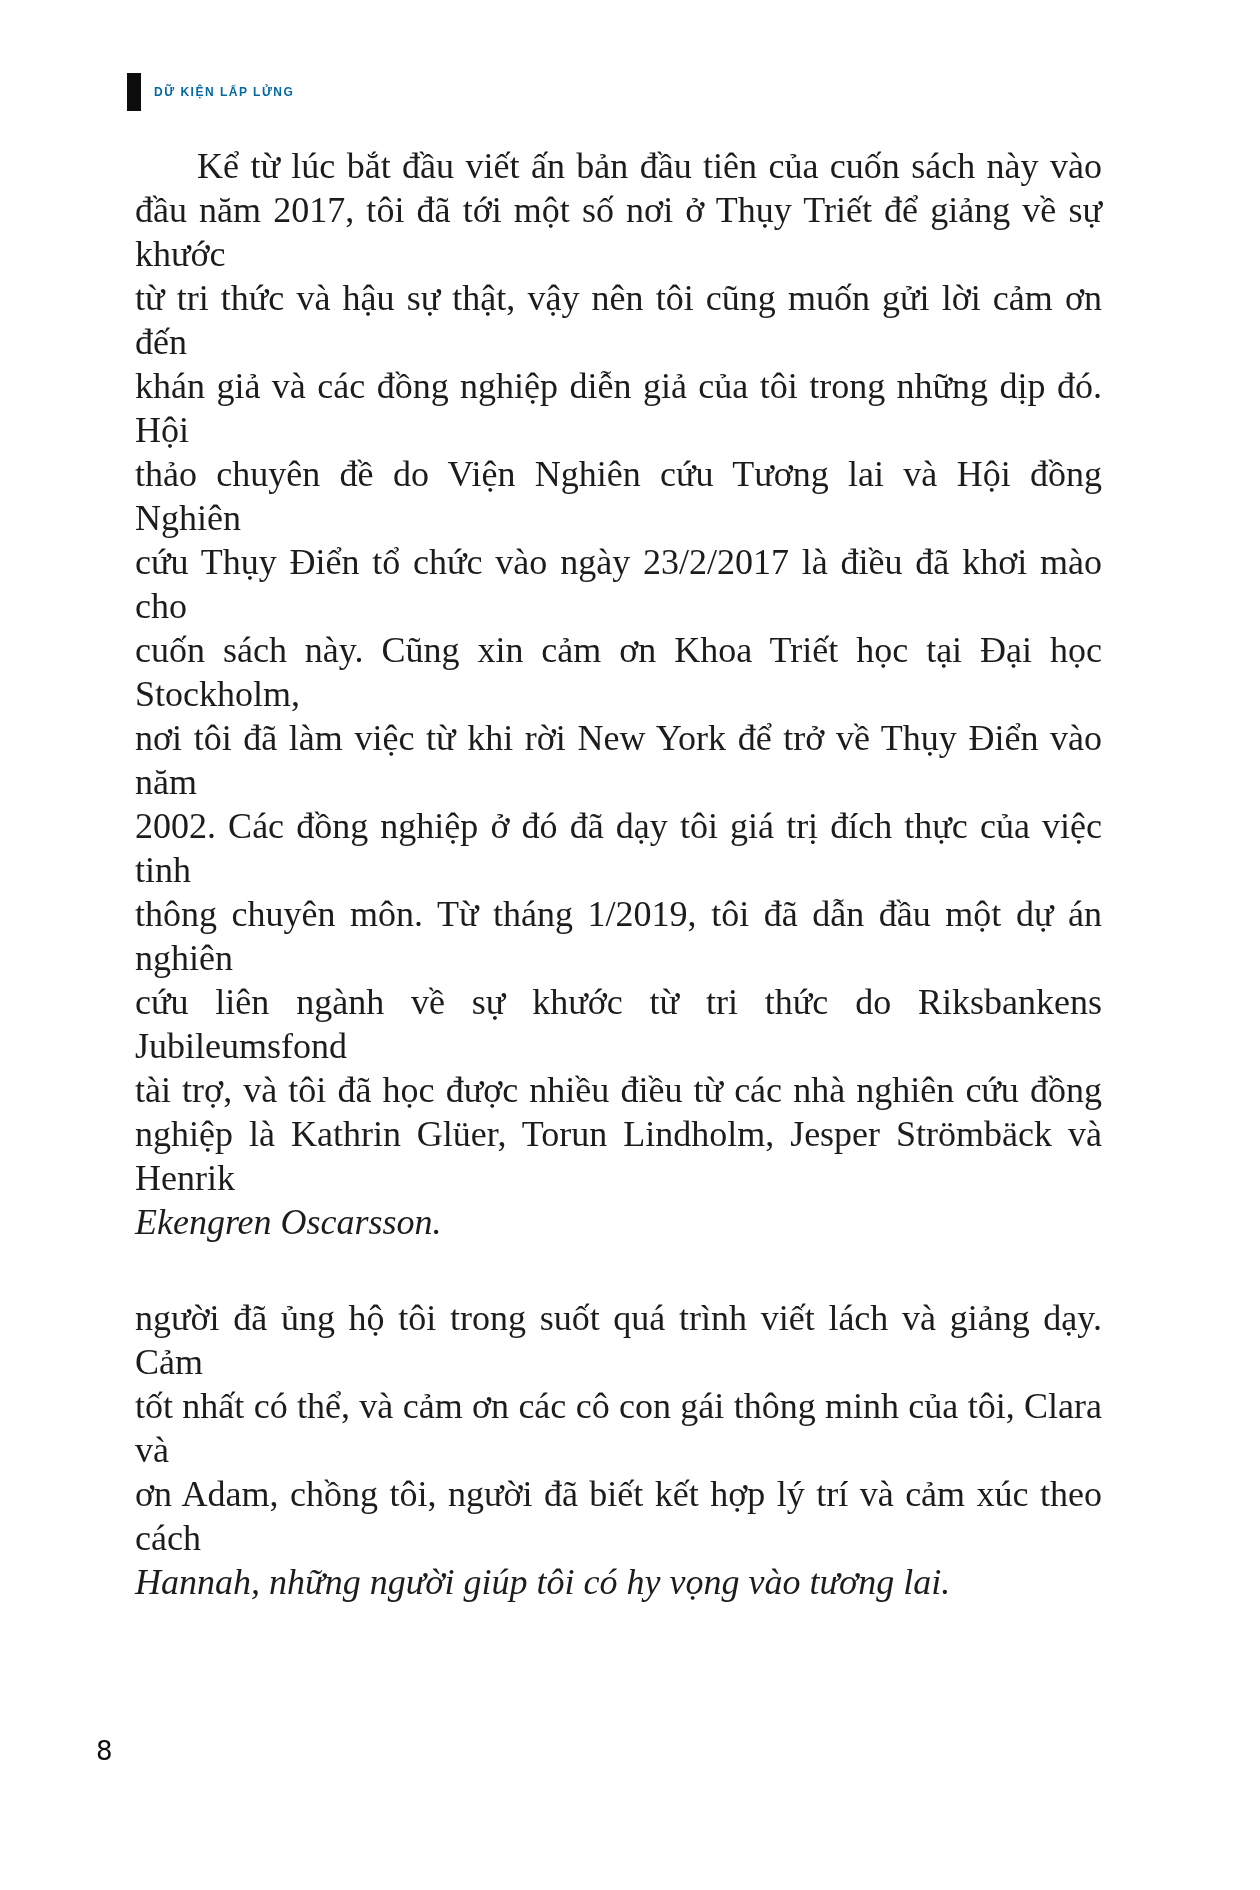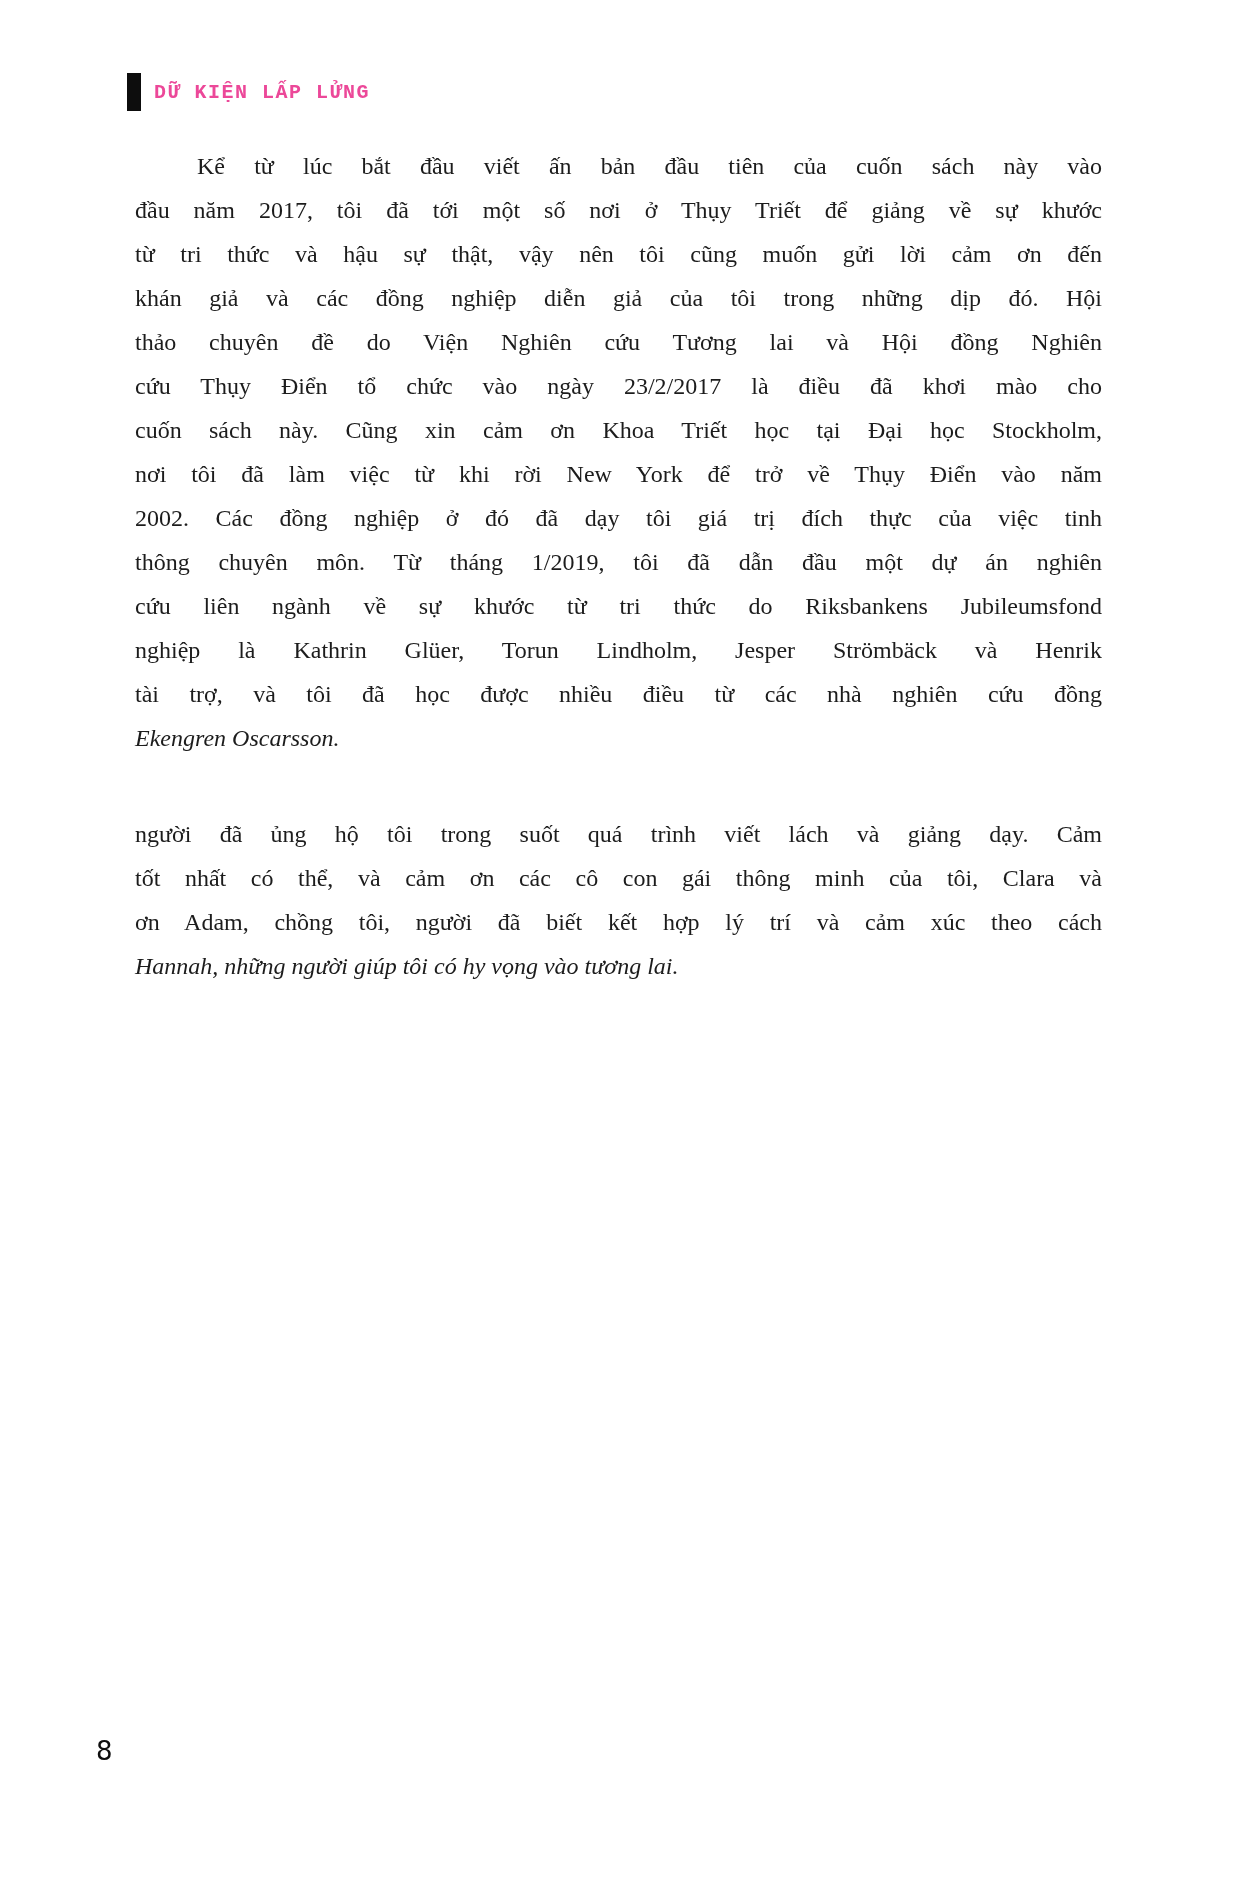--- a/index.html
+++ b/index.html
@@ -24,33 +24,33 @@
     align-items: center;
     gap: 13px;
     height: 38px;
   }
   .header-bar {
     width: 14px;
     height: 38px;
     background: #0d0d0d;
   }
   .running-title {
-    font-family: Liberation Mono, monospace;
+    font-family: Liberation Sans, sans-serif;
     font-weight: bold;
-    font-size: 20px;
+    font-size: 12px;
     letter-spacing: 1.5px;
-    color: #ec4899;
+    color: #0369a1;
     transform: scaleY(1.05);
   }
   .text-block {
     position: absolute;
     left: 135px;
     top: 144px;
     width: 967px;
-    font-size: 24px;
+    font-size: 36px;
     line-height: 44px;
     color: #1c1c1c;
   }
   .paragraph { margin: 0; }
   .paragraph + .paragraph { margin-top: 52px; }
   .line {
     text-align: justify;
     text-align-last: justify;
     white-space: normal;
   }
@@ -81,22 +81,22 @@
         <div class="line">đầu năm 2017, tôi đã tới một số nơi ở Thụy Triết để giảng về sự khước</div>
         <div class="line">từ tri thức và hậu sự thật, vậy nên tôi cũng muốn gửi lời cảm ơn đến</div>
         <div class="line">khán giả và các đồng nghiệp diễn giả của tôi trong những dịp đó. Hội</div>
         <div class="line">thảo chuyên đề do Viện Nghiên cứu Tương lai và Hội đồng Nghiên</div>
         <div class="line">cứu Thụy Điển tổ chức vào ngày 23/2/2017 là điều đã khơi mào cho</div>
         <div class="line">cuốn sách này. Cũng xin cảm ơn Khoa Triết học tại Đại học Stockholm,</div>
         <div class="line">nơi tôi đã làm việc từ khi rời New York để trở về Thụy Điển vào năm</div>
         <div class="line">2002. Các đồng nghiệp ở đó đã dạy tôi giá trị đích thực của việc tinh</div>
         <div class="line">thông chuyên môn. Từ tháng 1/2019, tôi đã dẫn đầu một dự án nghiên</div>
         <div class="line">cứu liên ngành về sự khước từ tri thức do Riksbankens Jubileumsfond</div>
+        <div class="line">tài trợ, và tôi đã học được nhiều điều từ các nhà nghiên cứu đồng</div>
         <div class="line">nghiệp là Kathrin Glüer, Torun Lindholm, Jesper Strömbäck và Henrik</div>
-        <div class="line">tài trợ, và tôi đã học được nhiều điều từ các nhà nghiên cứu đồng</div>
         <div class="line last">Ekengren Oscarsson.</div>
       </div>
       <div class="paragraph">
         <div class="line">người đã ủng hộ tôi trong suốt quá trình viết lách và giảng dạy. Cảm</div>
         <div class="line">tốt nhất có thể, và cảm ơn các cô con gái thông minh của tôi, Clara và</div>
         <div class="line">ơn Adam, chồng tôi, người đã biết kết hợp lý trí và cảm xúc theo cách</div>
         <div class="line last">Hannah, những người giúp tôi có hy vọng vào tương lai.</div>
       </div>
     </div>
 

